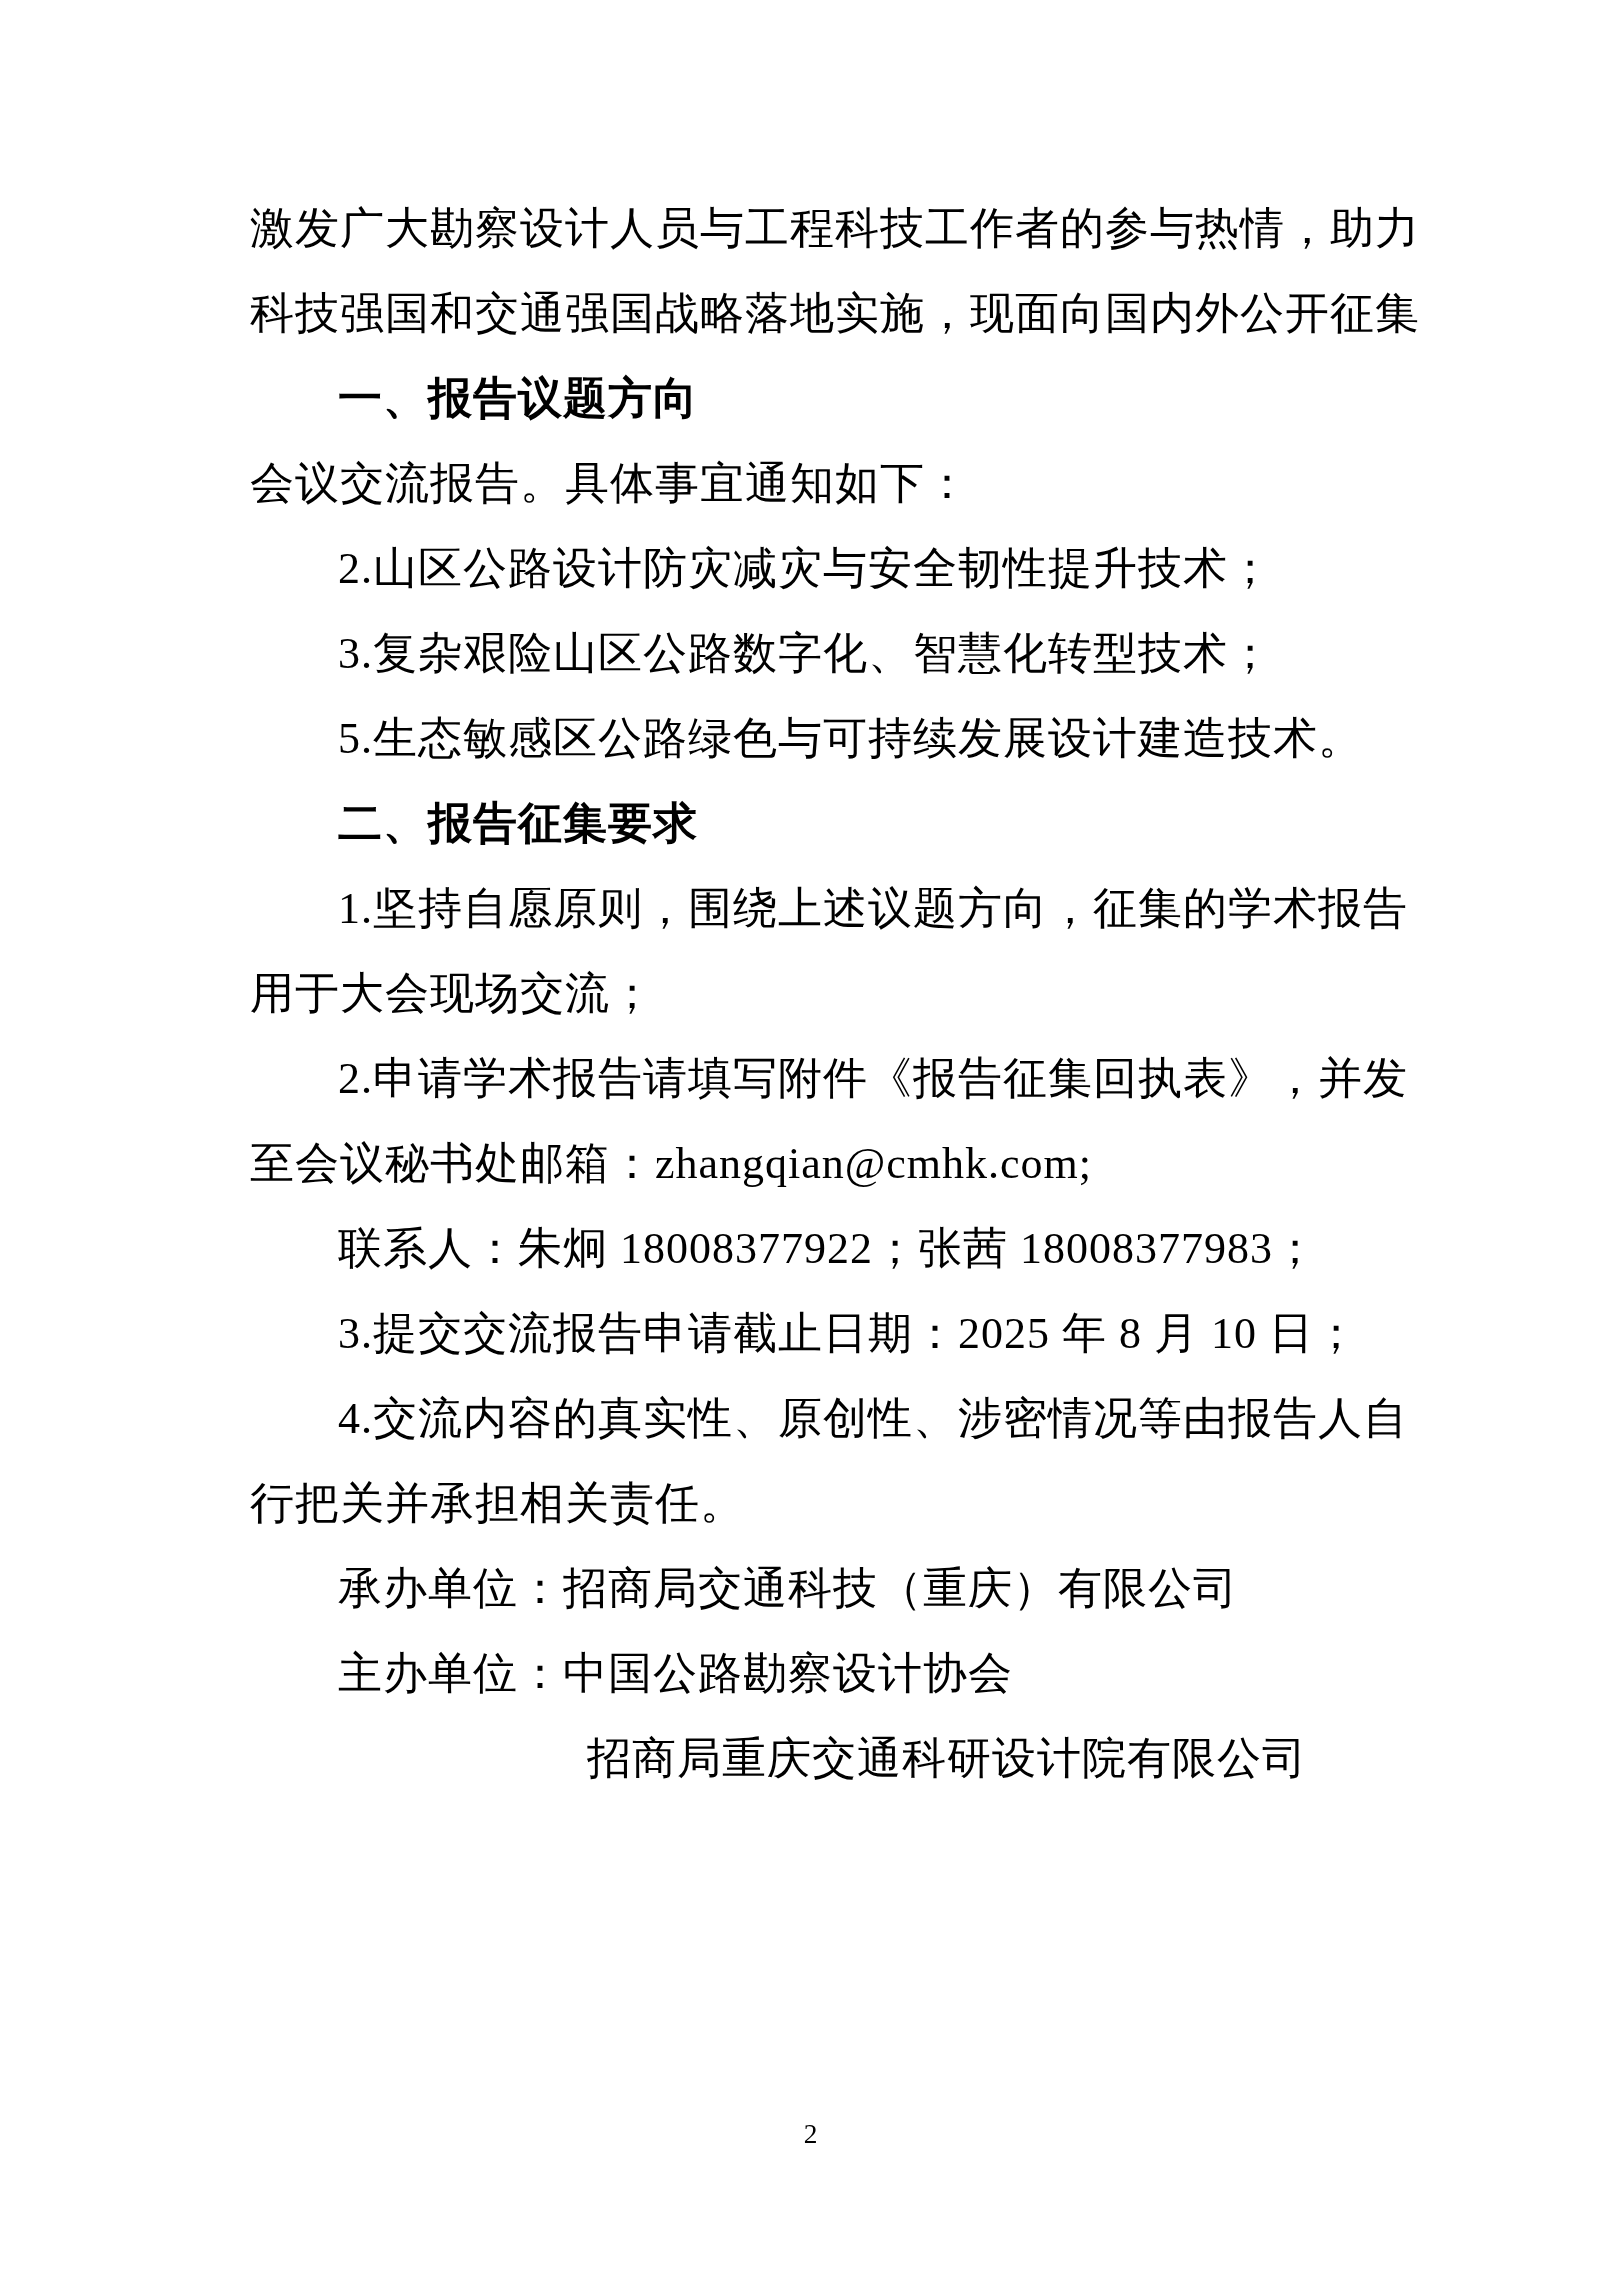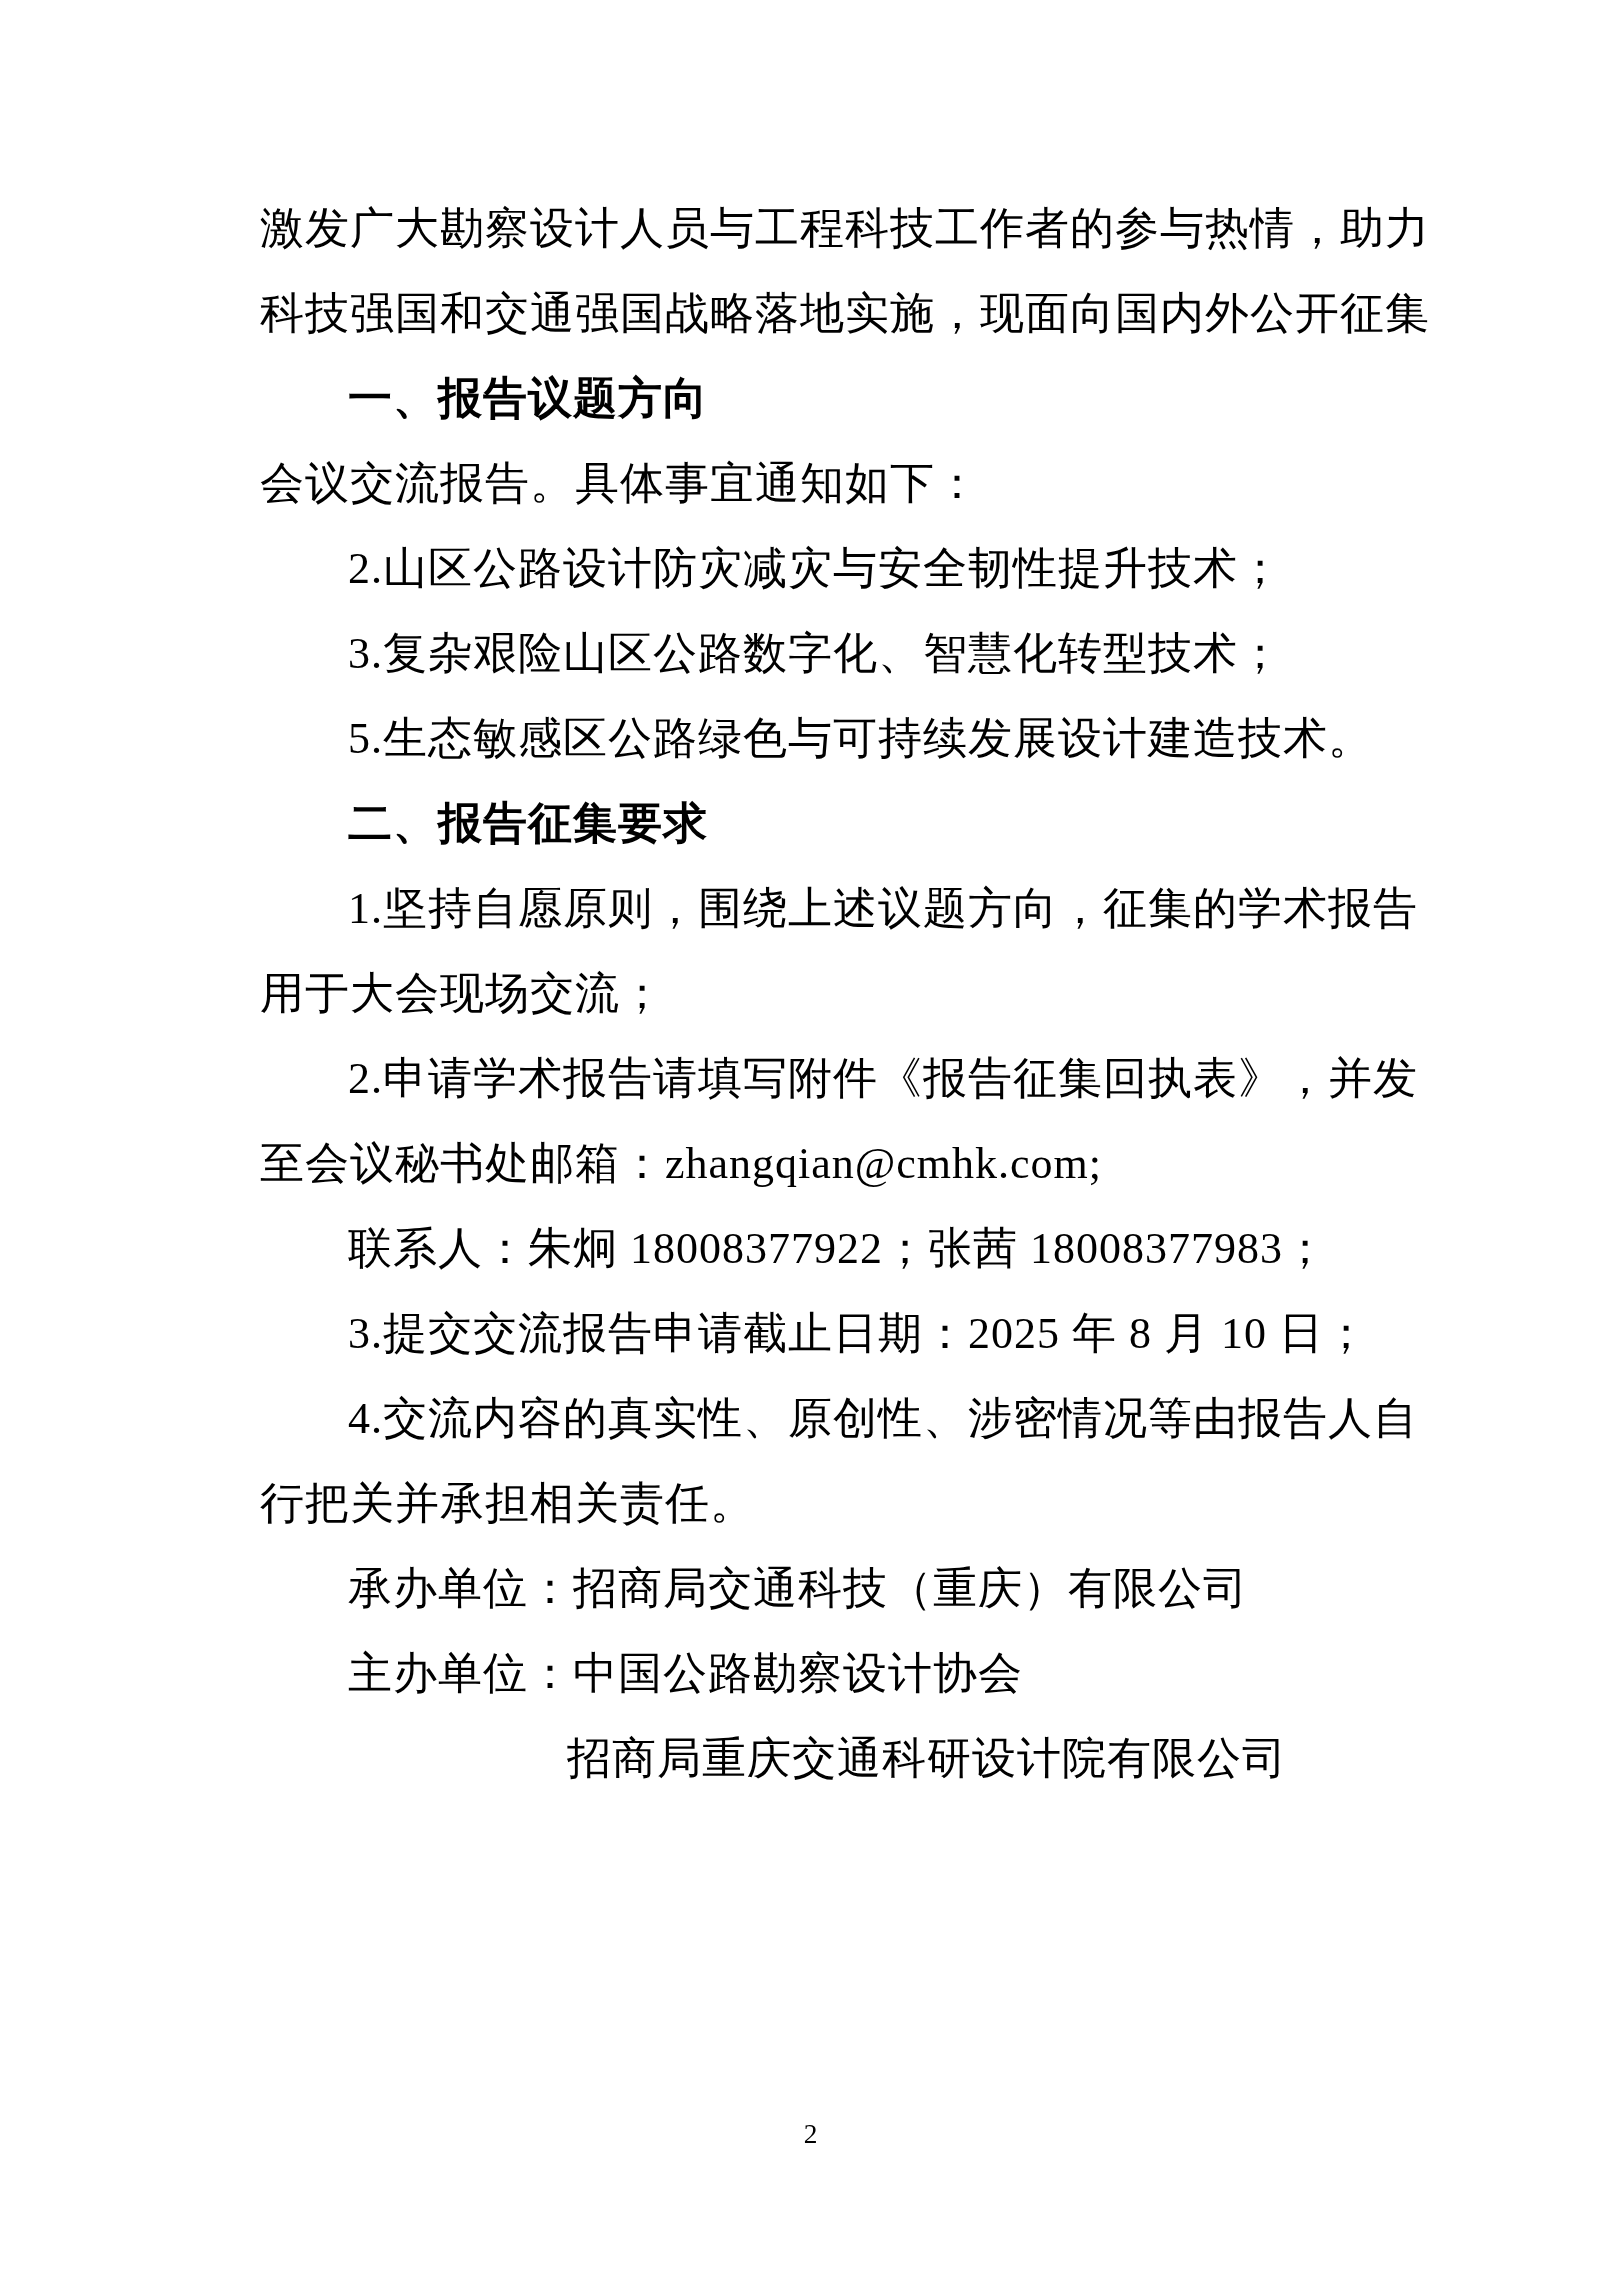--- a/index.html
+++ b/index.html
@@ -12,36 +12,36 @@
     width: 1621px;
     height: 2293px;
     background: #ffffff;
     color: #000000;
     font-family: "Liberation Serif", "DejaVu Serif", serif;
     overflow: hidden;
   }
   .content {
     position: absolute;
     top: 186px;
-    left: 15px;
+    left: 5px;
     right: 0;
   }
   .line {
     height: 85px;
     line-height: 85px;
     font-size: 44px;
     white-space: nowrap;
     letter-spacing: 1px;
   }
   
   .ind0 { padding-left: 245px; }
   
   .ind1 { padding-left: 333px; }
   
-  .ind2 { padding-left: 552px; }
+  .ind2 { padding-left: 552px; margin-left: 30px; }
   .heading { font-weight: bold; }
   .footer {
     position: absolute;
     top: 2115px;
     left: 0;
     width: 100%;
     text-align: center;
     font-size: 27.4px;
     line-height: 39px;
   }

